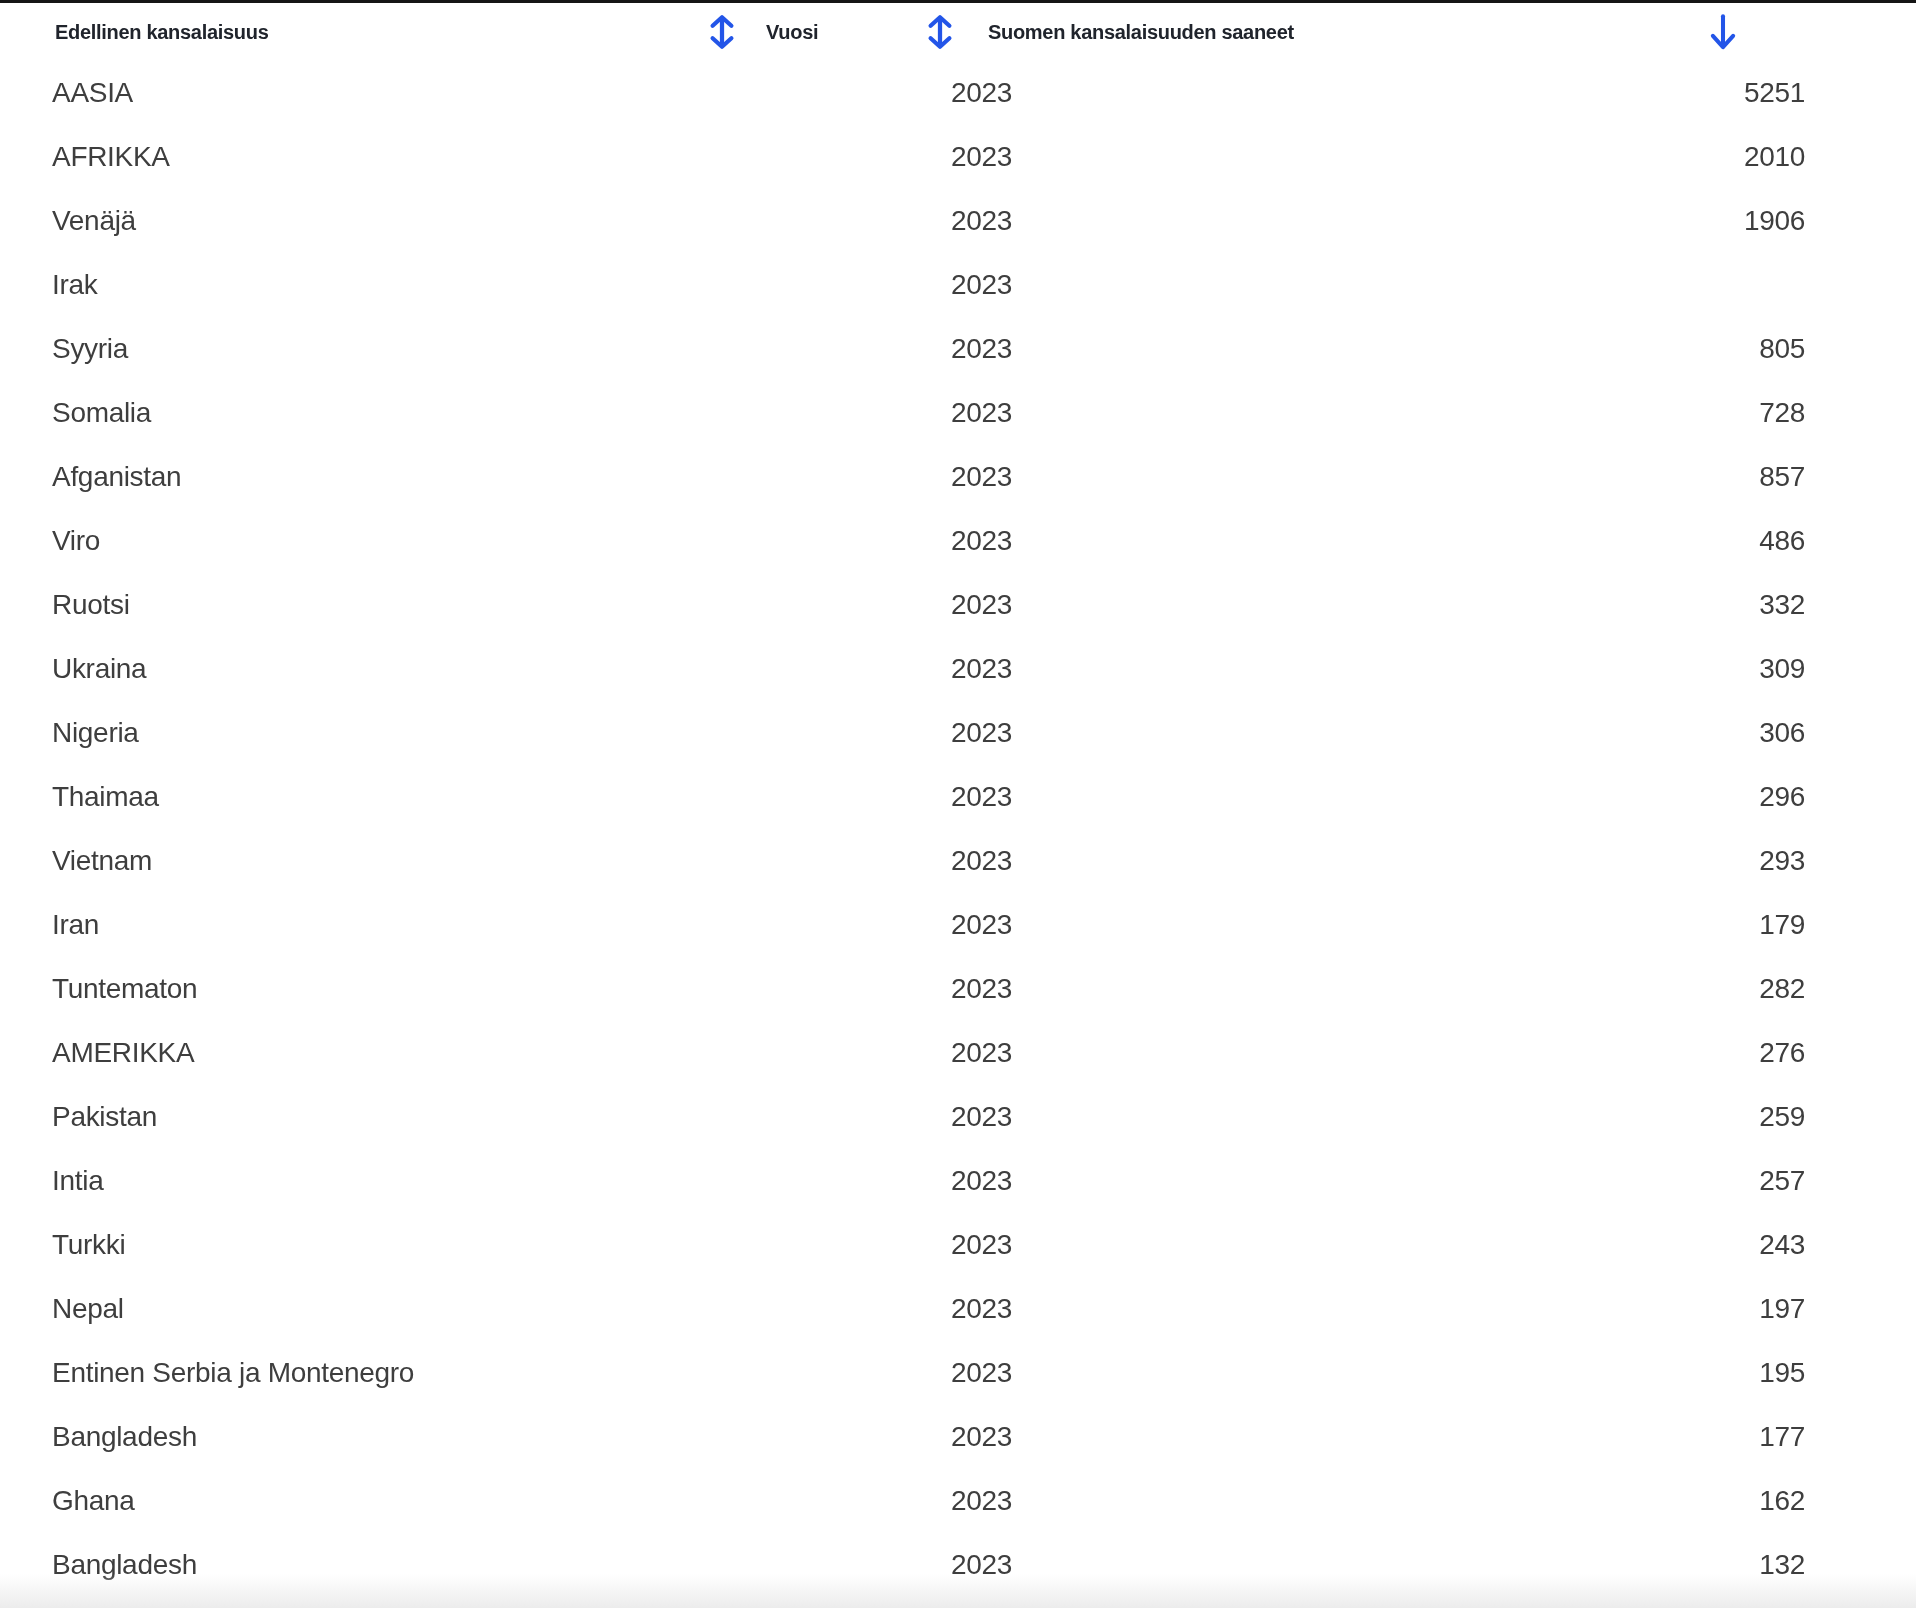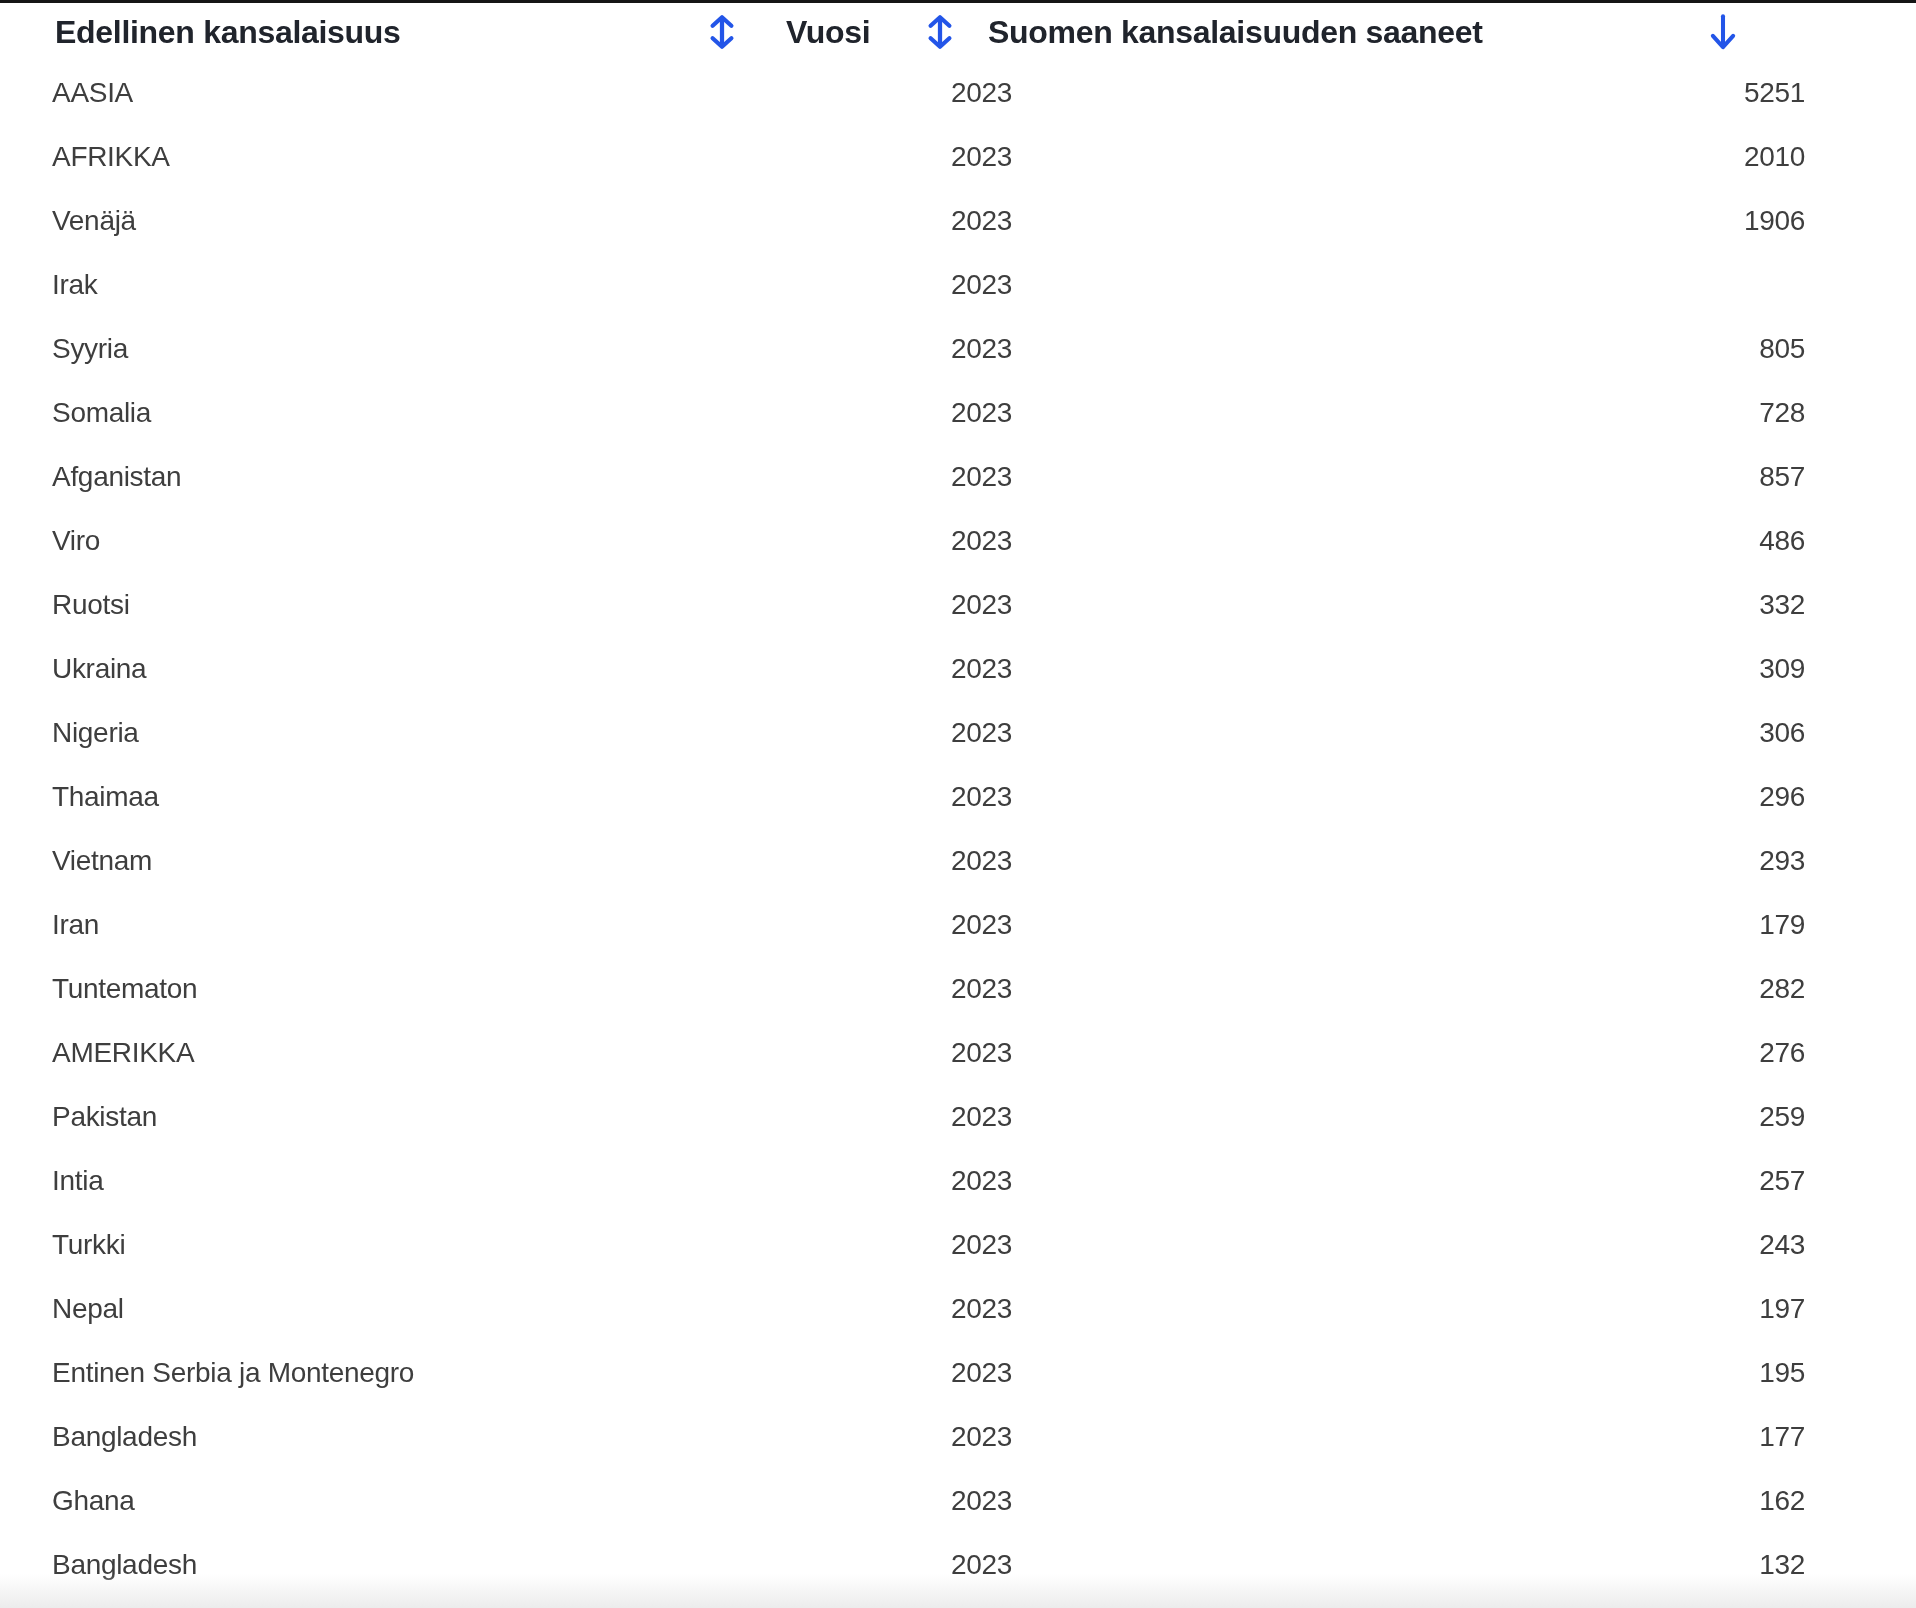--- a/index.html
+++ b/index.html
@@ -21,27 +21,27 @@
     grid-template-columns: 766px 222px 769px;
     align-items: center;
   }
   .thead { height: 58px; }
   .tr { height: 64px; gap: 24px; }
   .th {
     display: flex;
     align-items: center;
     justify-content: space-between;
     font-weight: bold;
-    font-size: 32px;
+    font-size: 20px;
     letter-spacing: -0.3px;
     color: #20242c;
     cursor: pointer;
   }
   .th.col-country { padding-left: 55px; padding-right: 29px; }
-  .th.col-year    { padding-right: 33px; margin-left: 20px; }
+  .th.col-year    { padding-right: 33px; }
   .th.col-value   { padding-right: 17px; }
   .td {
     font-size: 28px;
     letter-spacing: -0.3px;
     color: #3e3e3e;
   }
   .td.col-country { padding-left: 52px; }
   .td.col-year    { text-align: right; }
   .td.col-value   { text-align: right; }
   .icon { display: inline-flex; align-items: center; justify-content: center; }

